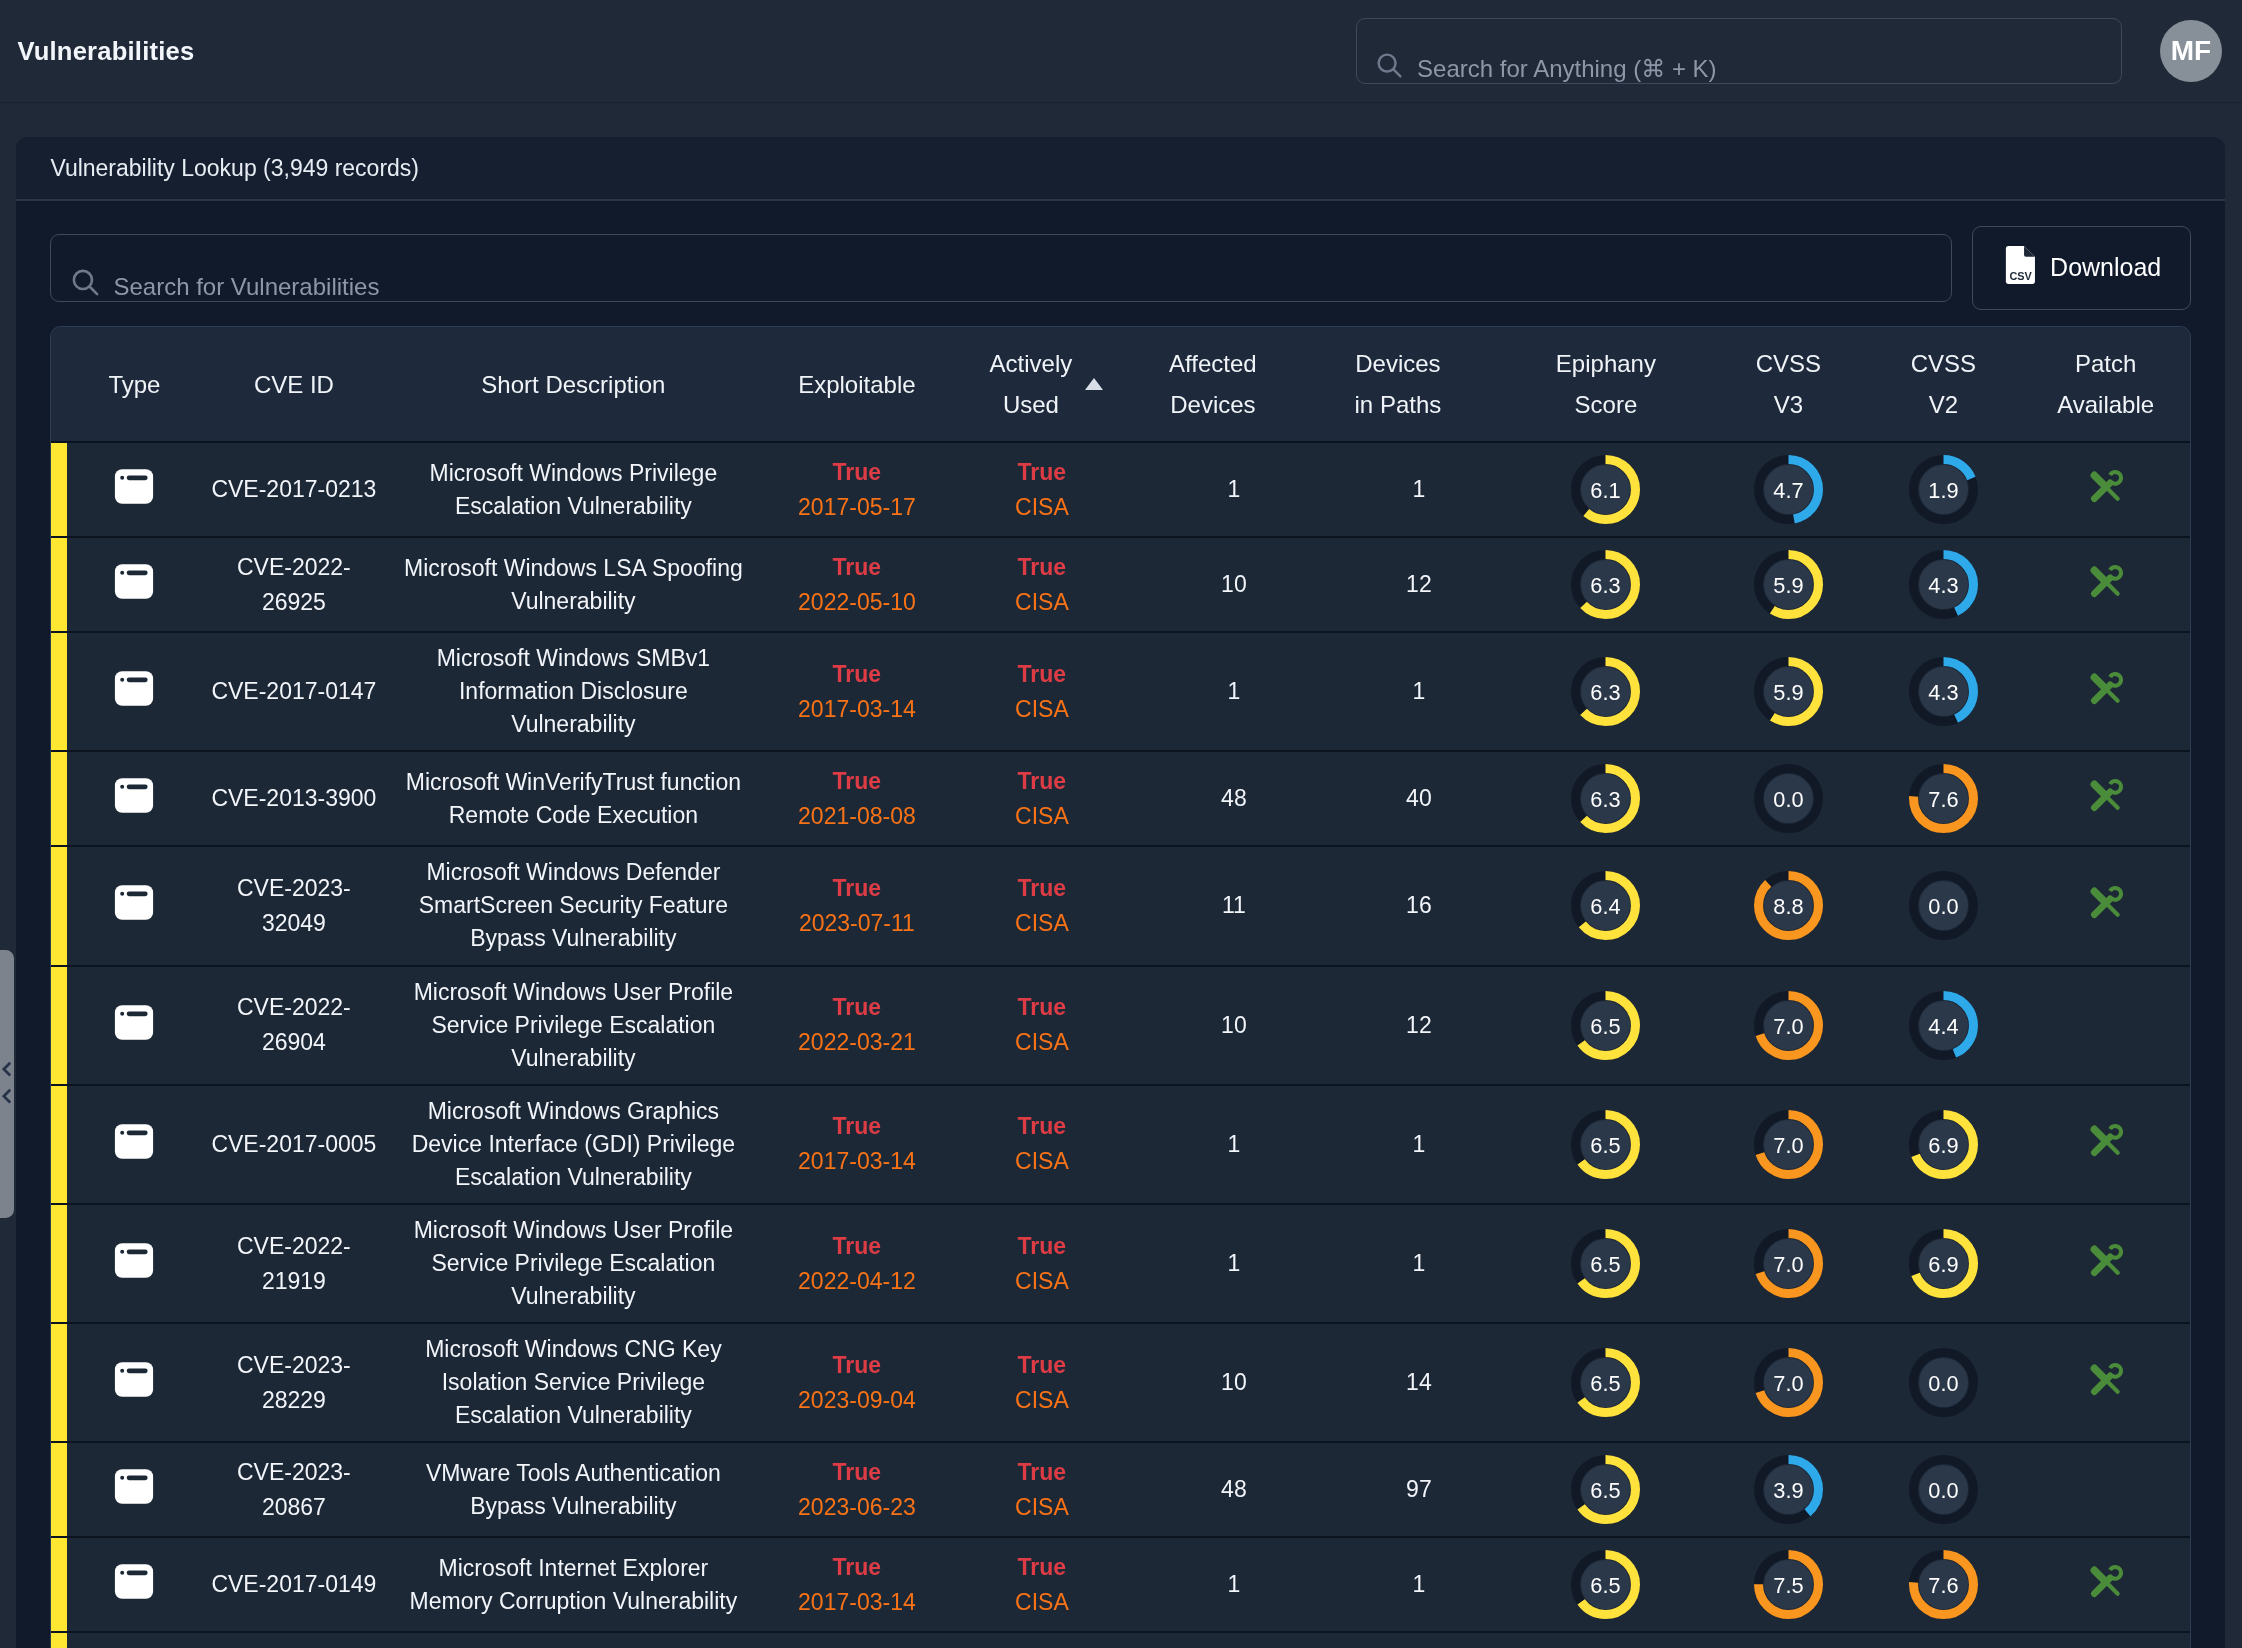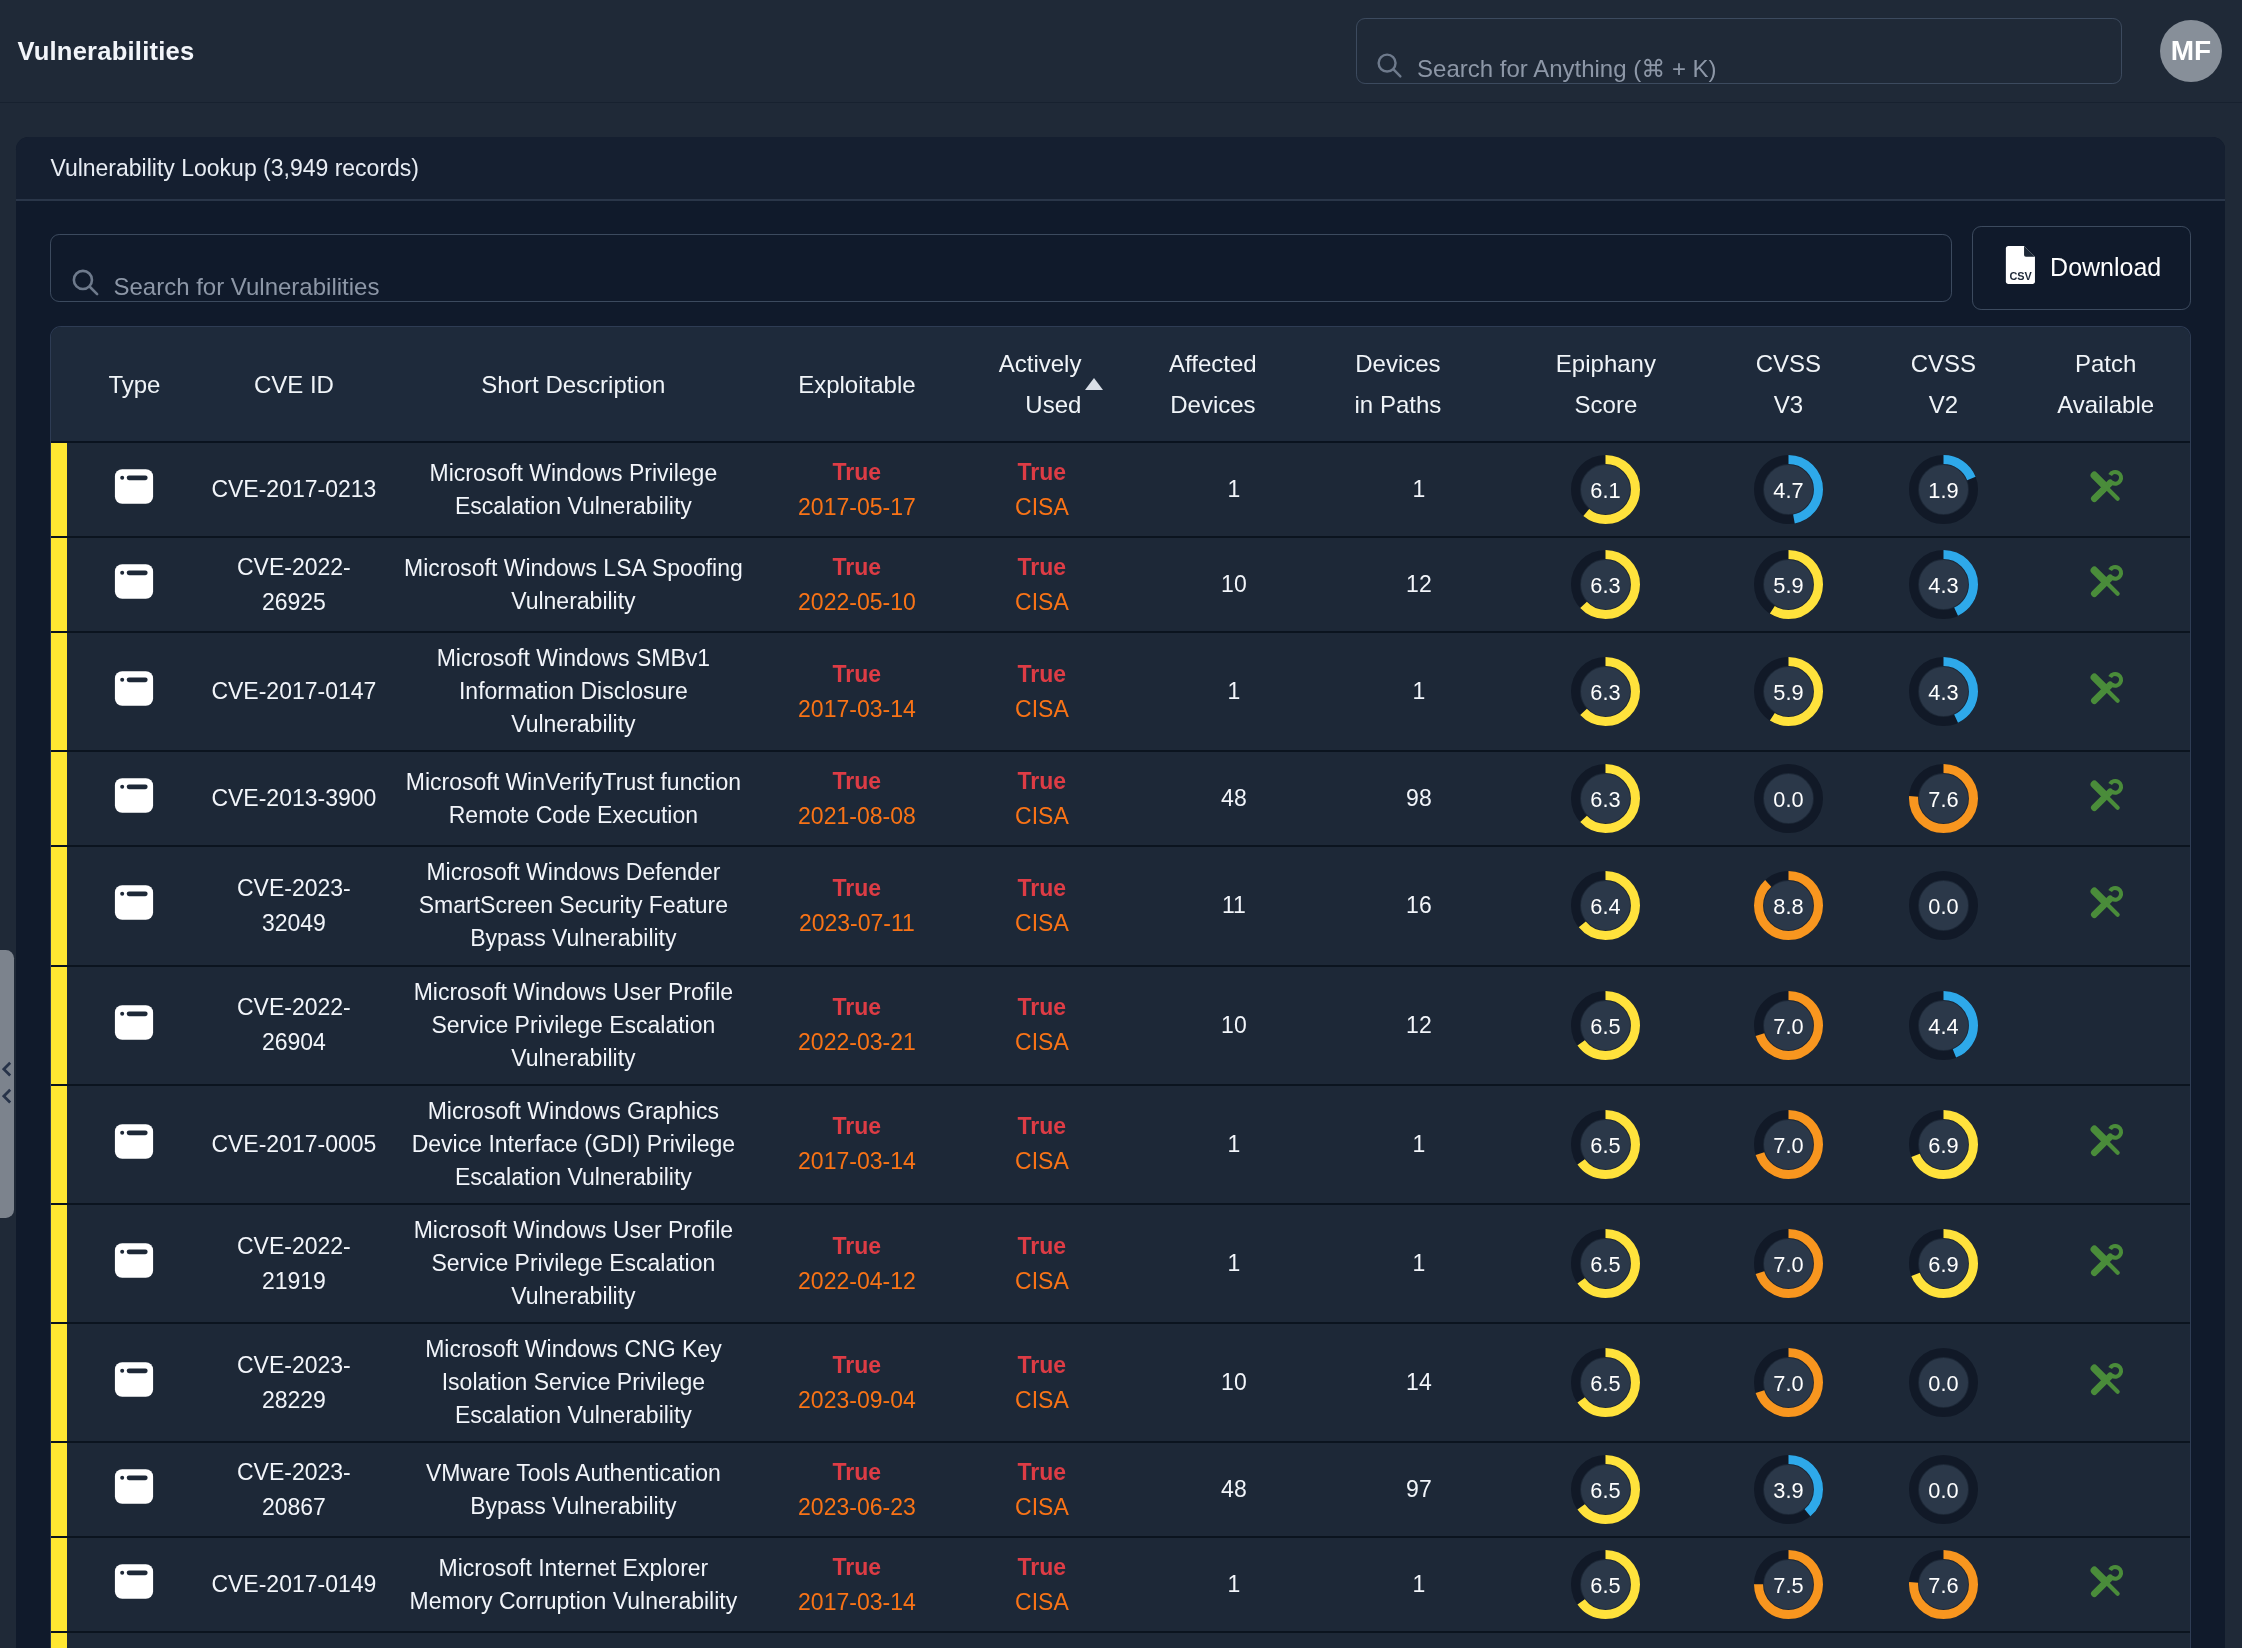--- a/index.html
+++ b/index.html
@@ -65,21 +65,21 @@
     border-radius: 11px 11px 0 0; overflow: hidden;
   }
   .thead, .tr { display: flex; align-items: stretch; }
   .thead { background: #1e2a3b; min-height: 116px; border-bottom: 2.7px solid #0a131f; }
   .th {
     display: flex; align-items: center; justify-content: center;
     font-size: 24px; color: #f0f4f8; text-align: center; line-height: 41px;
     padding: 7.3px 3.7px;
   }
   .th .th-inner { display: inline-block; }
-  .sort-wrap { display: flex; align-items: center; gap: 4px; text-align: right; }
+  .sort-wrap { display: flex; align-items: center; gap: 4px; }
   .sort-asc {
     width: 0; height: 0;
     border-left: 9.1px solid transparent; border-right: 9.1px solid transparent;
     border-bottom: 12px solid #d9dfe8;
   }
   .tr { background: #1d2837; border-bottom: 2.7px solid #0b141f; min-height: 95px; }
   .tr.stub { min-height: 64px; border-bottom: none; }
   .sev { flex: 0 0 15.5px; }
   .td {
     display: flex; flex-direction: column; align-items: center; justify-content: center;
@@ -388,21 +388,21 @@
     <div class="td c-desc">Microsoft WinVerifyTrust function Remote Code Execution</div>
     <div class="td c-expl">
       <div class="flag-true">True</div>
       <div class="flag-sub">2021-08-08</div>
     </div>
     <div class="td c-used">
       <div class="flag-true">True</div>
       <div class="flag-sub">CISA</div>
     </div>
     <div class="td c-paths">48</div>
-    <div class="td c-aff">98</div>
+    <div class="td c-aff">40</div>
     <div class="td c-epi">
             <svg width="69" height="69" viewBox="0 0 76 76" style="font-size:25px">
     <circle cx="38" cy="38" r="33" fill="none" stroke="#111927" stroke-width="10"></circle>
     <circle cx="38" cy="38" r="27" fill="#2b3849"></circle>
     <circle cx="38" cy="38" r="33" fill="none" stroke="#ffe23c" stroke-width="10" stroke-dasharray="130.6 207.3" transform="rotate(-90 38 38)"></circle>
     <text class="gauge-num" x="38" y="39" text-anchor="middle" dominant-baseline="central">6.3</text>
   </svg>
           </div>
     <div class="td c-v3">
             <svg width="69" height="69" viewBox="0 0 76 76" style="font-size:25px">

